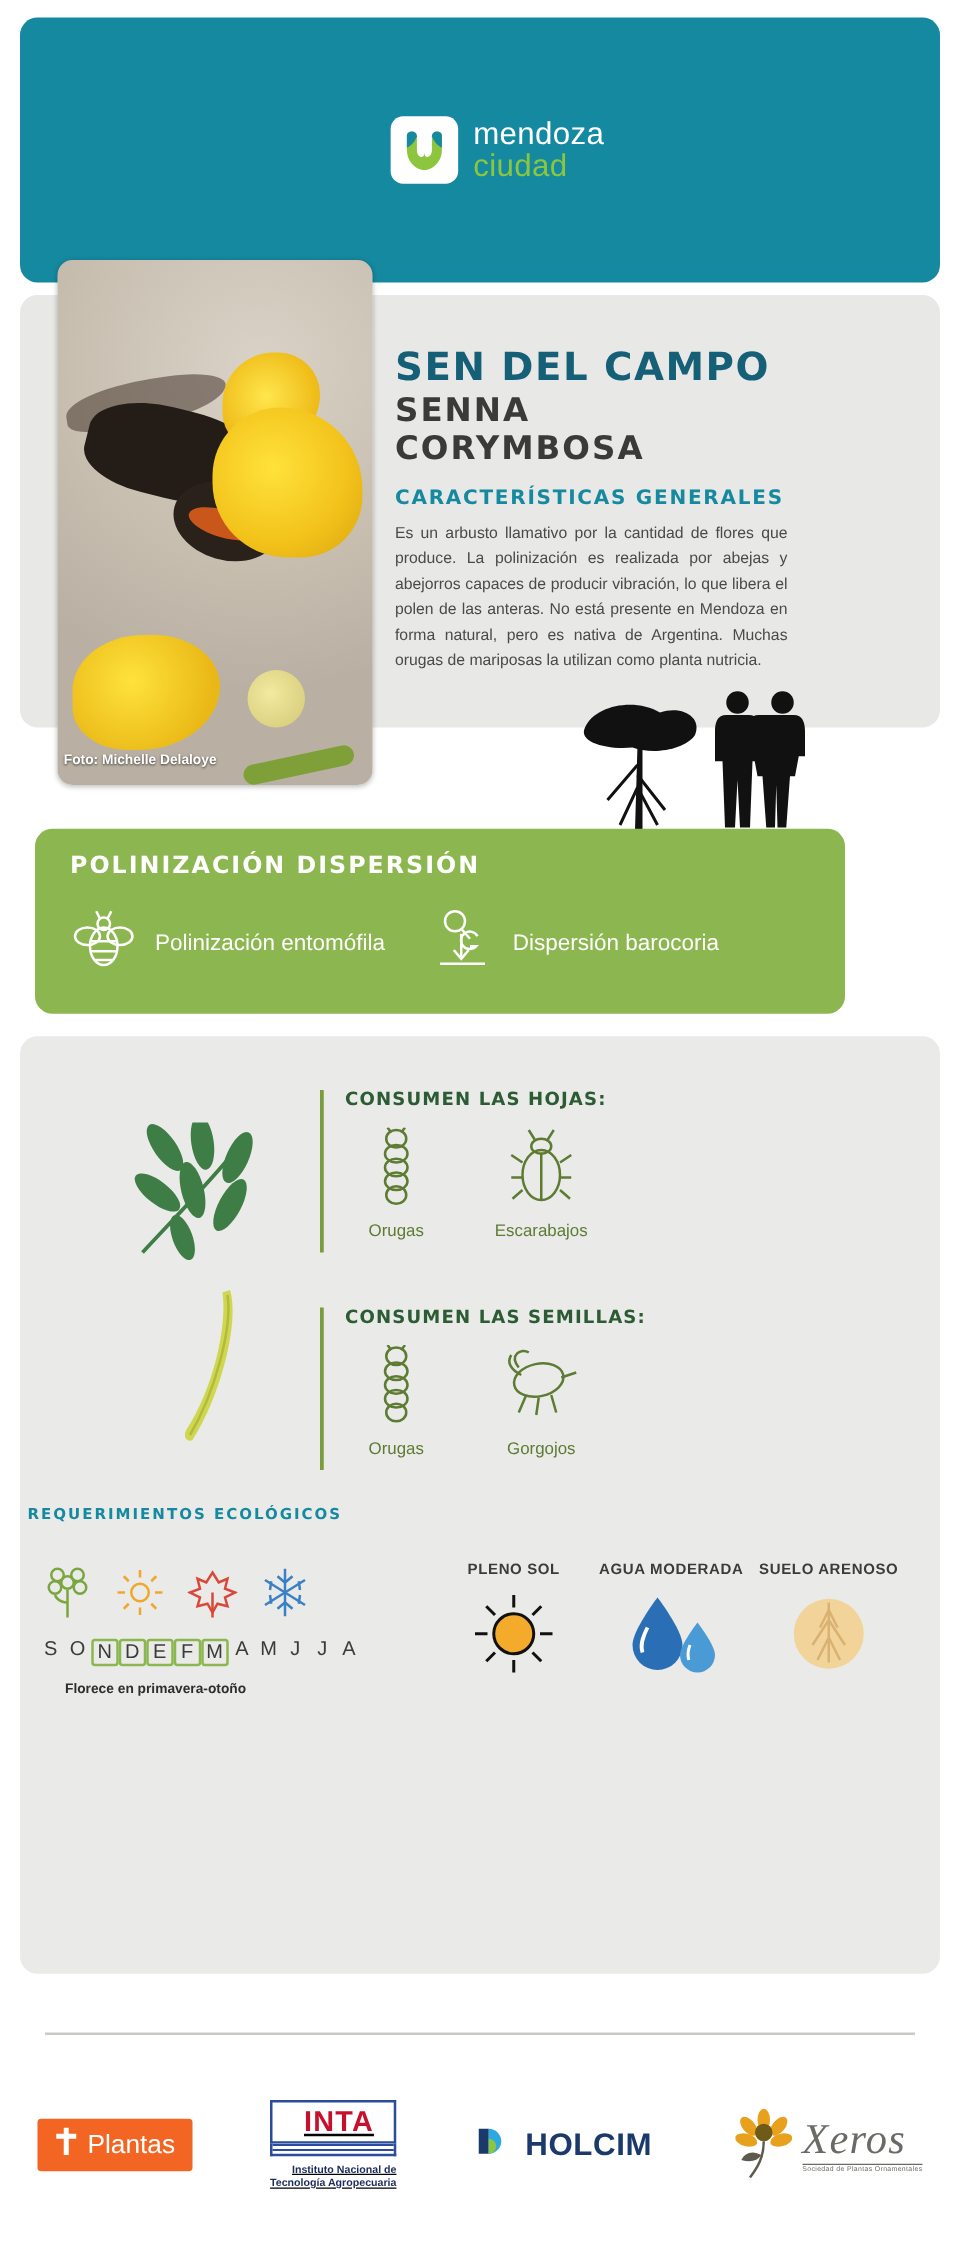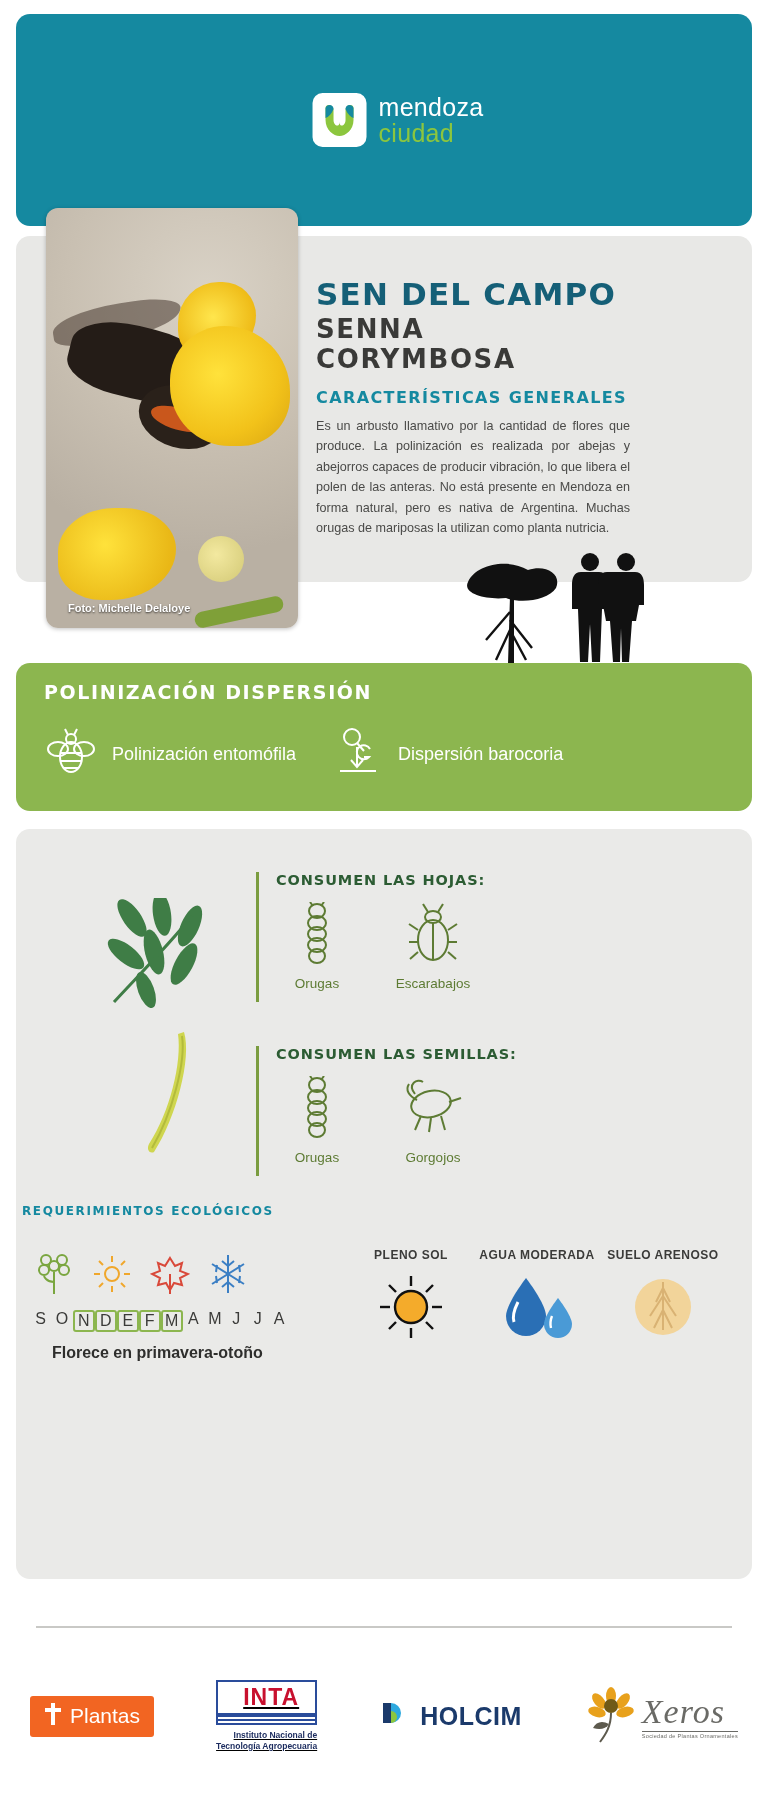--- a/index.html
+++ b/index.html
@@ -137,21 +137,21 @@
   .photo .stem {
     position: absolute;
     right: 14px; bottom: 8px;
     width: 90px; height: 16px;
     background: #7fa038;
     border-radius: 8px;
     transform: rotate(-12deg);
   }
   .photo-credit {
     position: absolute;
-    left: 22px; bottom: 14px;
+    left: 5px; bottom: 14px;
     color: #ffffff;
     font-size: 11px;
     font-weight: bold;
     text-shadow: 0 1px 2px rgba(0,0,0,.7);
   }
 
   .title-block {
     position: absolute;
     left: 316px; top: 276px;
     width: 314px;
@@ -190,22 +190,22 @@
   
   .silhouettes {
     position: absolute;
     left: 450px; top: 548px;
     width: 200px; height: 118px;
   }
 
   
   .green-panel {
     position: absolute;
-    left: 16px; top: 663px;
-    width: 736px; height: 148px;
+    left: 28px; top: 663px;
+    width: 648px; height: 148px;
     background: #8cb64f;
     border-radius: 14px;
   }
   .green-title {
     position: absolute;
     left: 28px; top: 18px;
     color: #ffffff;
     font-size: 19px;
     font-weight: bold;
     letter-spacing: 1.6px;
@@ -294,21 +294,21 @@
     text-align: center;
   }
   .months .hl {
     border: 2px solid #8cb64f;
     border-radius: 3px;
   }
   .bloom-note {
     margin-top: 12px;
     margin-left: 22px;
     color: #2e2e2c;
-    font-size: 16px;
+    font-size: 11px;
     font-weight: bold;
   }
   .req-icons {
     position: absolute;
     left: 352px; top: 1248px;
     width: 380px;
     display: flex;
     gap: 8px;
   }
   .req {

